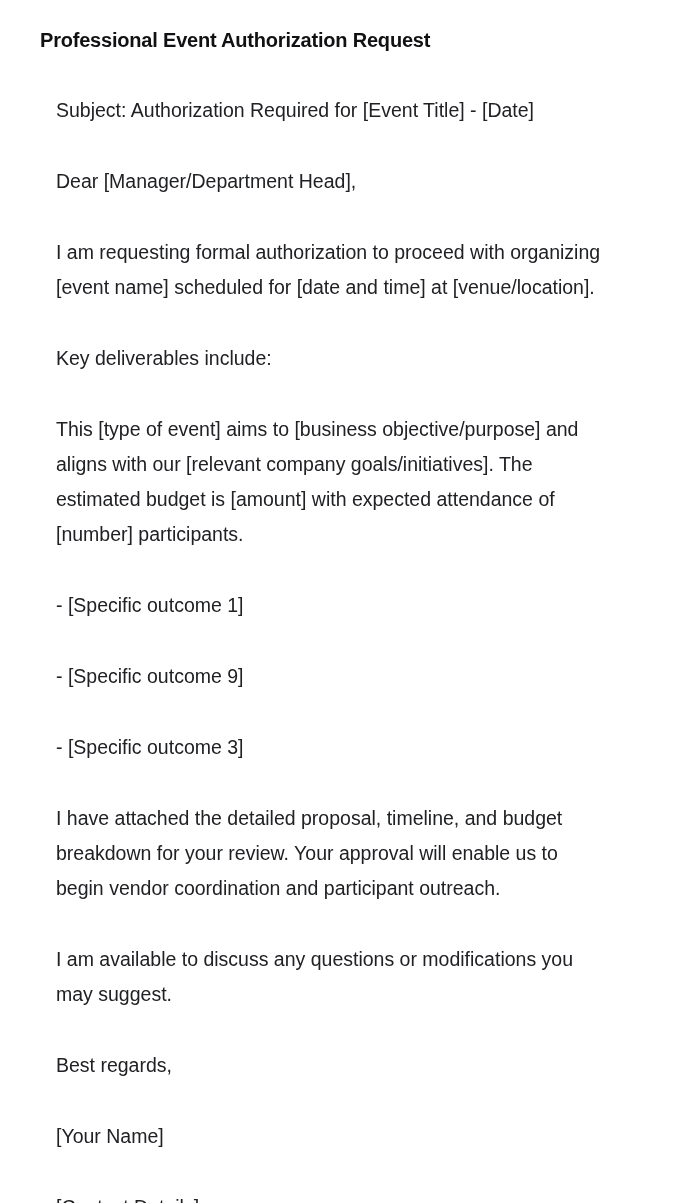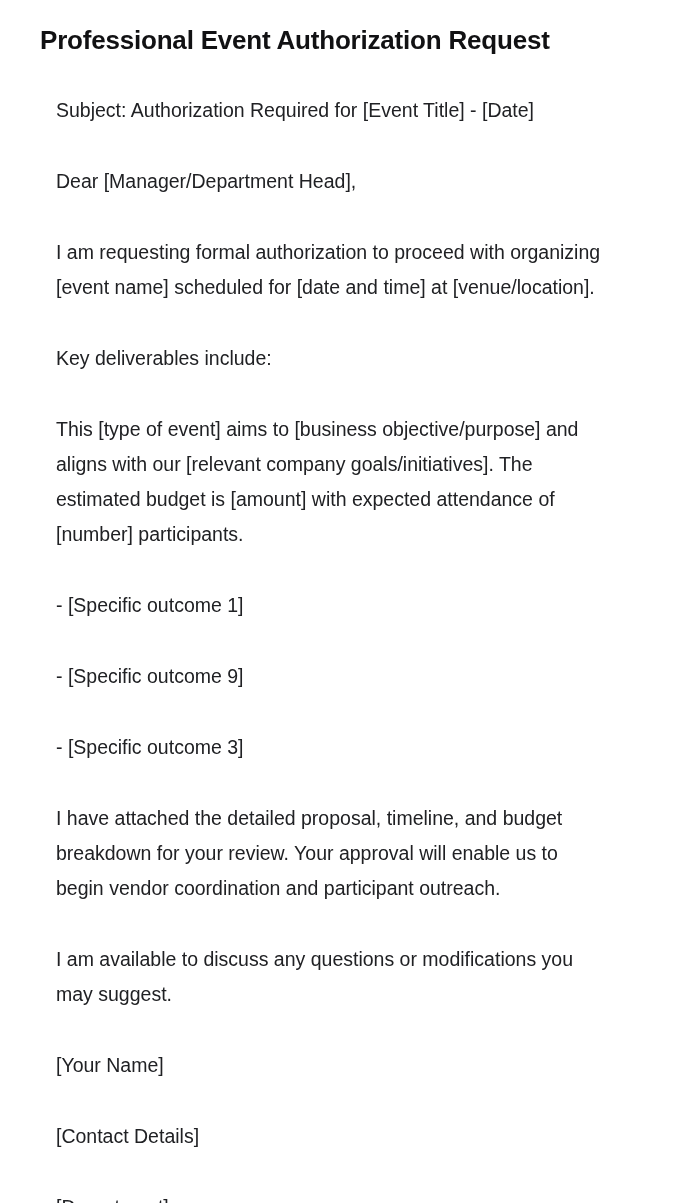--- a/index.html
+++ b/index.html
@@ -13,21 +13,21 @@
     font-family: "Liberation Sans", sans-serif;
     color: #202124;
     -webkit-font-smoothing: antialiased;
   }
   .page {
     width: 700px;
     box-sizing: border-box;
     padding: 0 80px 0 40px;
   }
   .doc-title {
-    font-size: 26px;
+    font-size: 20px;
     font-weight: bold;
     line-height: 32px;
     letter-spacing: -0.2px;
     color: #111113;
     margin: 0;
     padding-top: 24px;
     padding-bottom: 0;
   }
   .para {
     font-size: 19.5px;
@@ -61,20 +61,21 @@
   <p class="para">- [Specific outcome 1]</p>
 
   <p class="para">- [Specific outcome 9]</p>
 
   <p class="para">- [Specific outcome 3]</p>
 
   <p class="para">I have attached the detailed proposal, timeline, and budget breakdown for your review. Your approval will enable us to begin vendor coordination and participant outreach.</p>
 
   <p class="para">I am available to discuss any questions or modifications you may suggest.</p>
 
+  <p class="para">Best regards,</p>
 
   <p class="para">[Your Name]</p>
 
 
   <p class="para">[Contact Details]</p>
 
   <p class="para">[Department]</p>
 
 </div>
 

